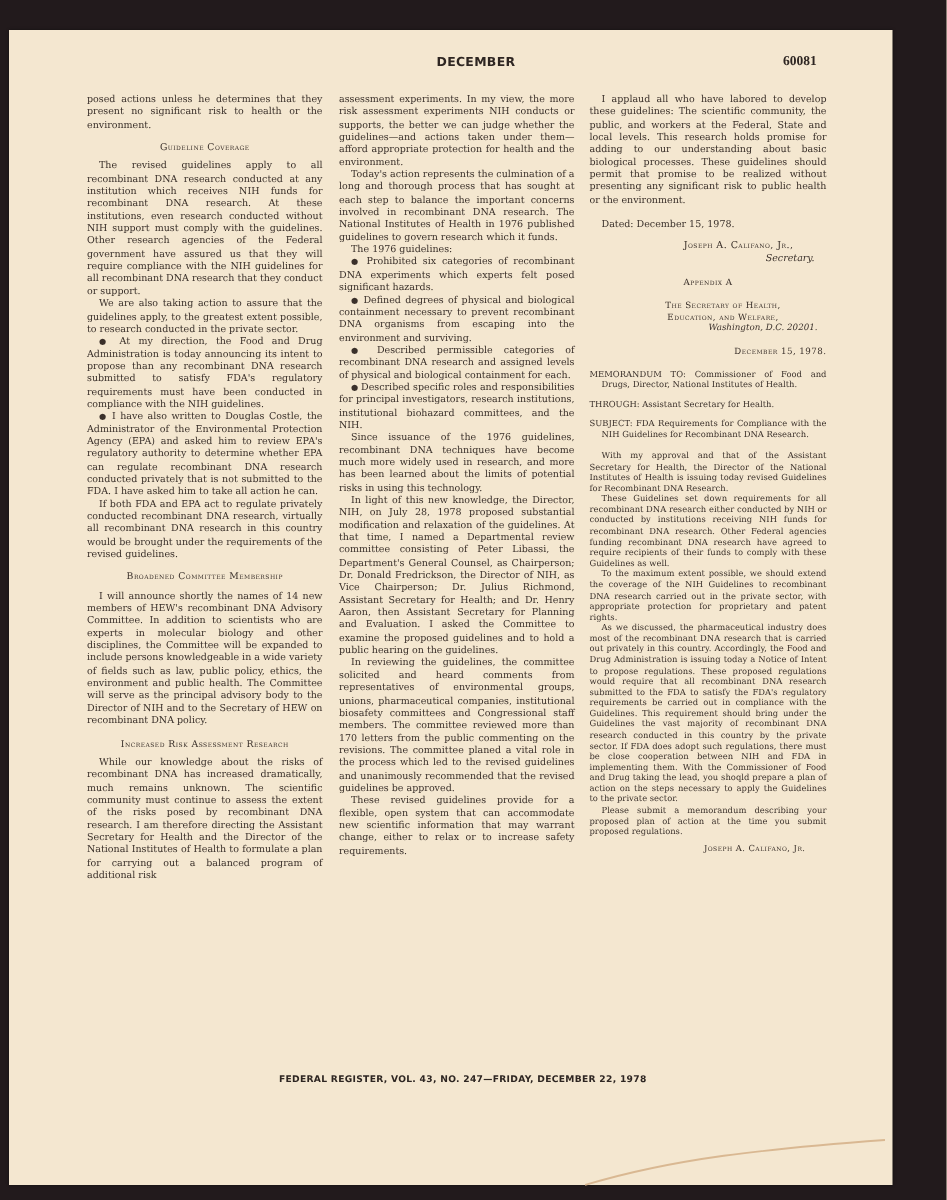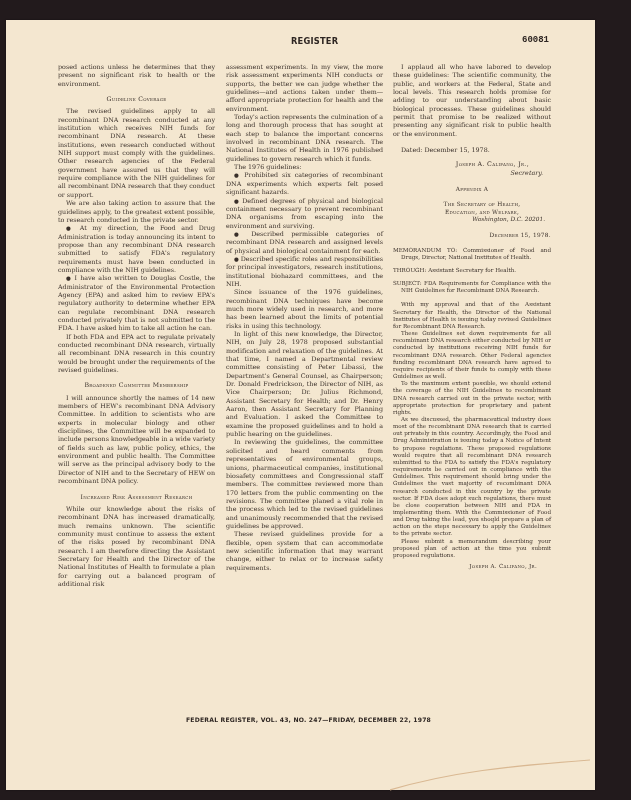--- a/index.html
+++ b/index.html
@@ -15,21 +15,21 @@
     background:#f4e7d0;
     box-shadow: 0 0 2px rgba(0,0,0,0.4);
   }
   .hdr-title {
     position:absolute; left:291px; top:36px;
     font-family:"DejaVu Sans", sans-serif; font-weight:bold; font-size:8.3px; letter-spacing:0.2px;
     color:#2e2622;
   }
   .hdr-page {
     position:absolute; left:522px; top:35px;
-    font-family:Liberation Mono, monospace; font-weight:bold; font-size:9px; color:#2e2622;
+    font-family:Liberation Serif, serif; font-weight:bold; font-size:9px; color:#2e2622;
   }
   .col {
     position:absolute; top:63px;
     font-size:6.35px; line-height:8.35px;
     text-align:justify;
   }
   .col1 { left:58px; width:157px; }
   .col2 { left:226px; width:157px; }
   .col3 { left:393px; width:158px; }
   .col p { margin:0; text-indent:8px; }
@@ -52,21 +52,21 @@
   }
   .crease {
     position:absolute; left:390px; top:752px; width:200px; height:40px;
   }
 </style>
 </head>
 <body>
 
 <div class="paper"></div>
 
-<div class="hdr-title">REGISTER</div>
+<div class="hdr-title">DECEMBER</div>
 <div class="hdr-page">60081</div>
 
 <div class="col col1">
   <p class="noind">posed actions unless he determines that they present no significant risk to health or the environment.</p>
   <div class="head">Guideline Coverage</div>
   <p>The revised guidelines apply to all recombinant DNA research conducted at any institution which receives NIH funds for recombinant DNA research. At these institutions, even research conducted without NIH support must comply with the guidelines. Other research agencies of the Federal government have assured us that they will require compliance with the NIH guidelines for all recombinant DNA research that they conduct or support.</p>
   <p>We are also taking action to assure that the guidelines apply, to the greatest extent possible, to research conducted in the private sector.</p>
   <p class="bullet"><span>At my direction, the Food and Drug Administration is today announcing its intent to propose than any recombinant DNA research submitted to satisfy FDA's regulatory requirements must have been conducted in compliance with the NIH guidelines.</span></p>
   <p class="bullet"><span>I have also written to Douglas Costle, the Administrator of the Environmental Protection Agency (EPA) and asked him to review EPA's regulatory authority to determine whether EPA can regulate recombinant DNA research conducted privately that is not submitted to the FDA. I have asked him to take all action he can.</span></p>
   <p>If both FDA and EPA act to regulate privately conducted recombinant DNA research, virtually all recombinant DNA research in this country would be brought under the requirements of the revised guidelines.</p>

